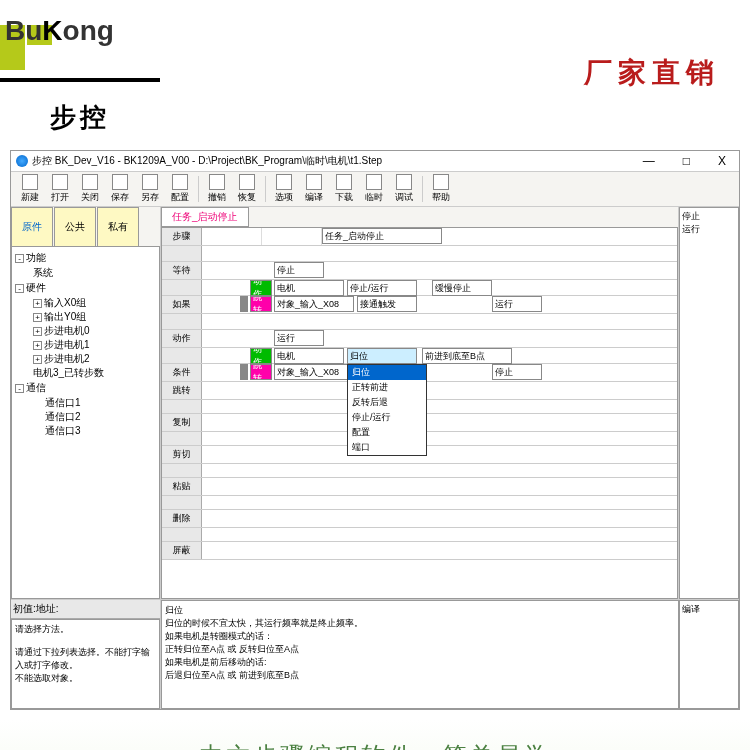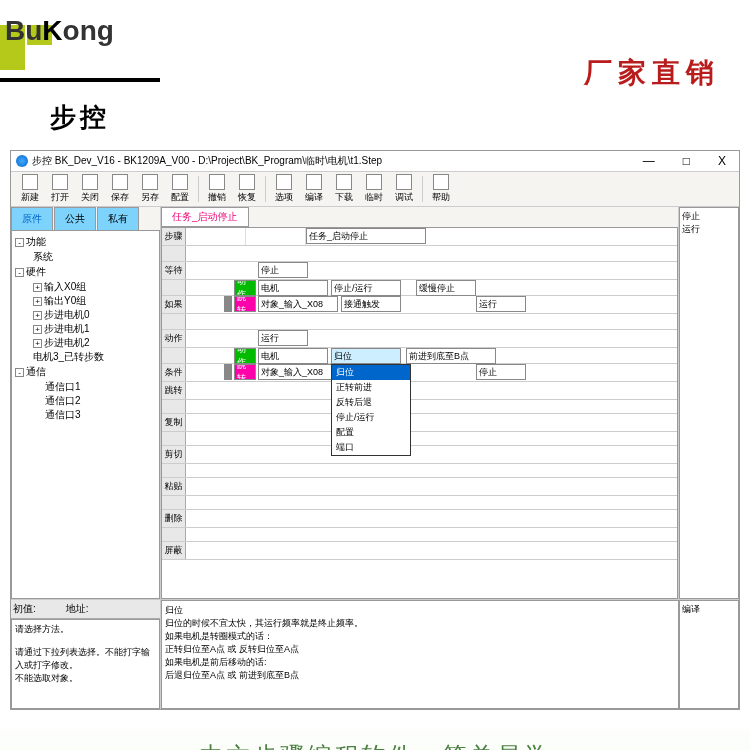--- a/index.html
+++ b/index.html
@@ -25,50 +25,50 @@
 
 .toolbar { display: flex; gap: 2px; padding: 2px 5px; background: #f5f4f1; border-bottom: 1px solid #ccc; }
 .tool-btn { display: flex; flex-direction: column; align-items: center; width: 28px; cursor: pointer; }
 .tool-icon { width: 16px; height: 16px; border: 1px solid #888; background: #fff; }
 .tool-label { font-size: 9px; margin-top: 1px; }
 .tool-sep { width: 1px; background: #ccc; margin: 2px 2px; }
 
 .main-area { display: flex; flex: 1; overflow: hidden; }
 .left-panel { width: 150px; border-right: 1px solid #ccc; display: flex; flex-direction: column; }
 .tabs { display: flex; background: #f5f4f1; }
-.tab { padding: 4px 10px; border: 1px solid #999; border-bottom: none; background: #7dd3fc; margin-right: 1px; cursor: pointer; }
+.tab { padding: 12px 10px; border: 1px solid #999; border-bottom: none; background: #fef9c3; margin-right: 1px; cursor: pointer; }
 .tab.active { color: #06c; }
 .tree { flex: 1; background: #fff; border: 1px solid #999; padding: 3px; font-size: 10px; }
 .tree-node { padding: 1px 0; }
 .tree-child { padding-left: 18px; }
 .tree-child2 { padding-left: 30px; }
 .tree-toggle { display: inline-block; width: 9px; height: 9px; border: 1px solid #888; text-align: center; line-height: 7px; font-size: 8px; margin-right: 2px; }
 
 .center-panel { flex: 1; display: flex; flex-direction: column; border-right: 1px solid #ccc; }
 .center-tabs { display: flex; background: #f5f4f1; }
 .center-tab { padding: 2px 10px; border: 1px solid #999; color: #e07; background: #fff; }
 .grid-area { flex: 1; background: #fff; border: 1px solid #999; position: relative; overflow: hidden; }
 .grid-row { display: flex; height: 18px; border-bottom: 1px solid #ccc; }
-.row-label { width: 24px; background: #e8e8e8; border-right: 1px solid #aaa; display: flex; align-items: center; justify-content: center; font-size: 9px; }
+.row-label { width: 40px; background: #e8e8e8; border-right: 1px solid #aaa; display: flex; align-items: center; justify-content: center; font-size: 9px; }
 .row-cells { flex: 1; display: flex; position: relative; }
 .cell { border-right: 1px solid #ddd; width: 60px; height: 100%; }
 .field-box { position: absolute; height: 16px; border: 1px solid #888; font-size: 9px; display: flex; align-items: center; padding: 0 2px; overflow: hidden; }
 .green-btn { background: #0b0; color: #fff; }
 .pink-btn { background: #f0a; color: #fff; }
 .white-box { background: #fff; }
 .drop-handle { position: absolute; left: -10px; width: 8px; height: 16px; background: #888; }
 .dropdown-open { position: absolute; background: #fff; border: 1px solid #333; z-index: 10; font-size: 9px; }
 .dropdown-open div { padding: 1px 4px; white-space: nowrap; }
 .dropdown-open .sel { background: #06c; color: #fff; }
 
 .right-panel { width: 60px; background: #fff; border: 1px solid #999; padding: 2px; font-size: 9px; }
 
 .bottom-area { display: flex; height: 110px; border-top: 1px solid #ccc; }
 .bottom-left { width: 150px; border-right: 1px solid #ccc; display: flex; flex-direction: column; }
-.bottom-left-top { background: #e8e8e8; border-bottom: 1px solid #aaa; padding: 2px; display: flex; gap: 30px; }
+.bottom-left-top { background: #e8e8e8; border-bottom: 1px solid #aaa; padding: 2px; display: flex; }
 .bottom-left-body { flex: 1; background: #fff; border: 1px solid #999; padding: 3px; font-size: 9px; }
 .bottom-center { flex: 1; background: #fff; border: 1px solid #999; padding: 3px; font-size: 9px; }
 .bottom-right { width: 60px; background: #fff; border: 1px solid #999; padding: 2px; font-size: 9px; }
 
 .footer-caption { text-align: center; font-size: 24px; color: #4a8040; font-weight: 500; padding: 20px 0; letter-spacing: 3px; background: linear-gradient(#fff,#f5faf0); }
 </style>
 </head>
 <body>
 
 <div class="header-bar">

